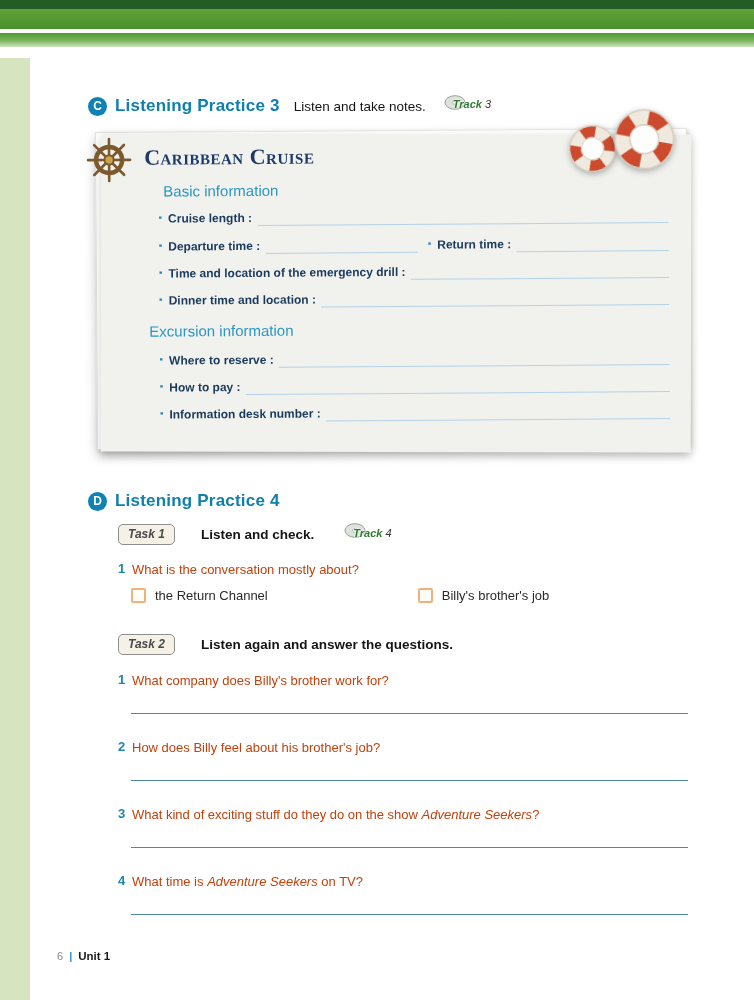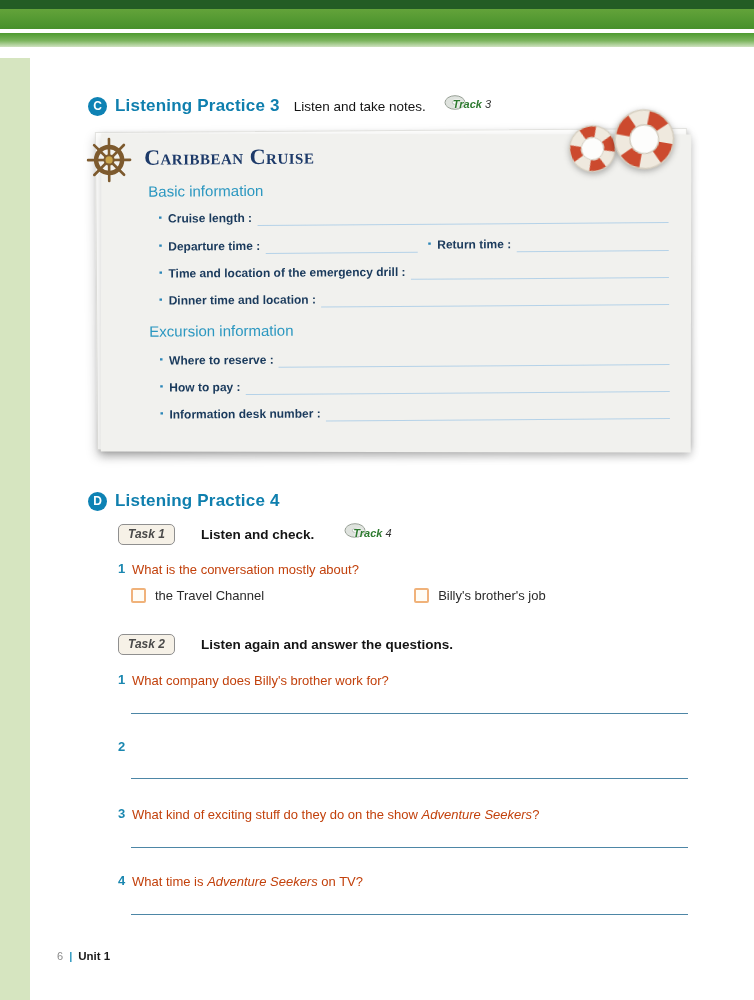--- a/index.html
+++ b/index.html
@@ -48,21 +48,21 @@
     background:#f1f1ee; transform:rotate(.5deg); z-index:-1;
     box-shadow:0 4px 8px rgba(0,0,0,.18);
   }
   .wheel { position:absolute; left:-10px; top:4px; }
   .cruise-title {
     position:absolute; left:48px; top:12px;
     font-family:"Liberation Serif", serif; font-weight:bold; font-size:22px;
     font-variant:small-caps; letter-spacing:.5px; color:#1d3a69;
   }
   .np-heading { position:absolute; left:52px; font-size:15px; color:#2b97c0; }
-  .np-h1 { top:50px; } .np-h2 { top:190px; }
+  .np-h1 { top:50px;margin-left:15px; } .np-h2 { top:190px; }
   .np-row { position:absolute; left:62px; right:18px; display:flex; align-items:flex-end; }
   .np-r1 { top:78px; } .np-r2 { top:106px; } .np-r3 { top:133px; } .np-r4 { top:160px; }
   .np-r5 { top:220px; } .np-r6 { top:247px; } .np-r7 { top:274px; }
   .np-bullet { color:#2b86b8; font-size:10px; margin:0 6px 2px 0; line-height:14px; }
   .np-label { font-weight:bold; font-size:12px; color:#1a3a5c; white-space:nowrap; line-height:15px; }
   .np-blank { flex:1 1 auto; border-bottom:1px solid #b5d2e8; height:14px; margin-left:5px; }
   .np-gap { width:10px; }
 
   
   .buoys { position:absolute; right:6px; top:-20px; width:112px; height:80px; }
@@ -246,21 +246,21 @@
   <div class="q q1">
     <div class="q-row">
       <span class="q-num">1</span>
       <span class="q-text">What is the conversation mostly about?</span>
     </div>
   </div>
 
   <div class="options">
     <span class="option">
       <span class="checkbox"></span>
-      <span class="option-label">the Travel Channel</span>
+      <span class="option-label">the Return Channel</span>
     </span>
     <span class="option">
       <span class="checkbox"></span>
       <span class="option-label">Billy's brother's job</span>
     </span>
   </div>
 
   <div class="task-row task2-row">
     <span class="task-badge">Task 2</span>
     <span class="task-instruction">Listen again and answer the questions.</span>
@@ -270,20 +270,21 @@
     <div class="q-row">
       <span class="q-num">1</span>
       <span class="q-text"><span>What company does Billy's brother work for?</span><span class="it"></span><span></span></span>
     </div>
     <div class="answer-line"></div>
   </div>
 
   <div class="q q2-2">
     <div class="q-row">
       <span class="q-num">2</span>
+      <span class="q-text"><span>How does Billy feel about his brother's job?</span><span class="it"></span><span></span></span>
     </div>
     <div class="answer-line"></div>
   </div>
 
   <div class="q q2-3">
     <div class="q-row">
       <span class="q-num">3</span>
       <span class="q-text"><span>What kind of exciting stuff do they do on the show </span><span class="it">Adventure Seekers</span><span>?</span></span>
     </div>
     <div class="answer-line"></div>

